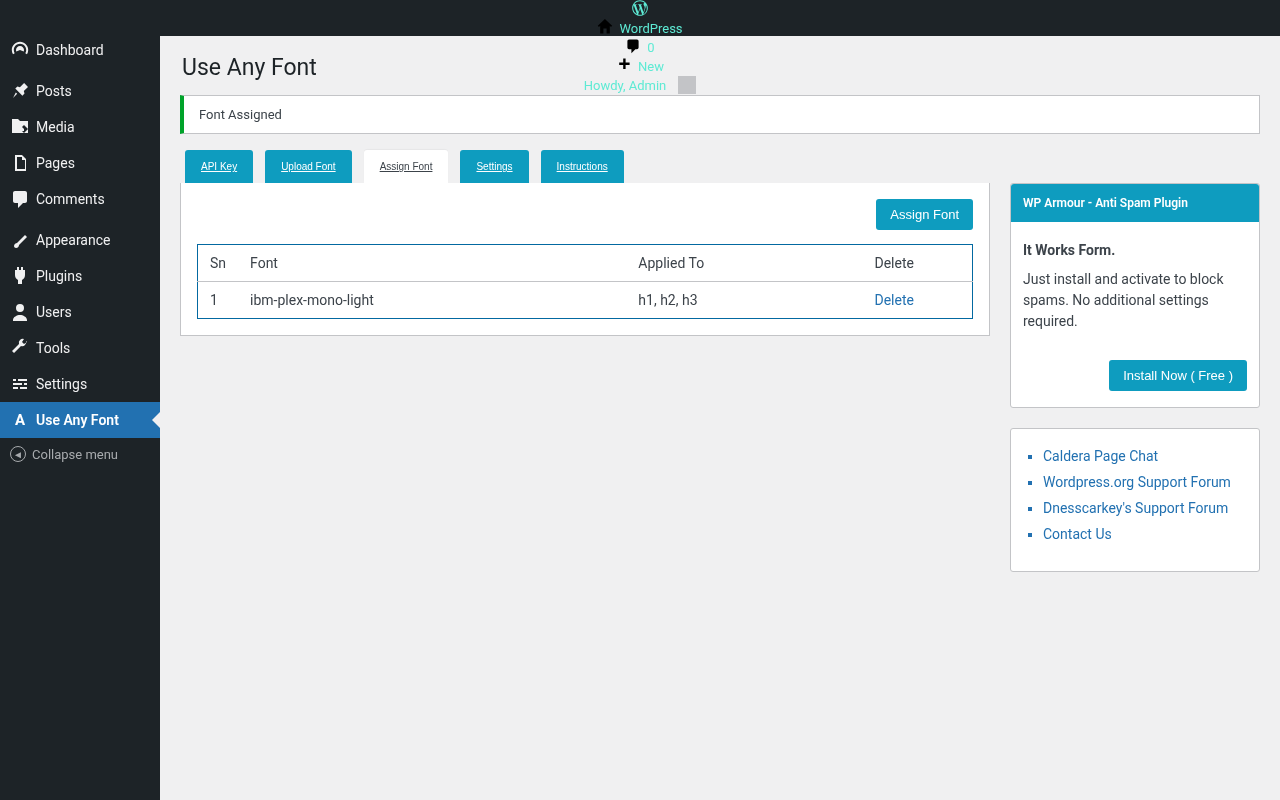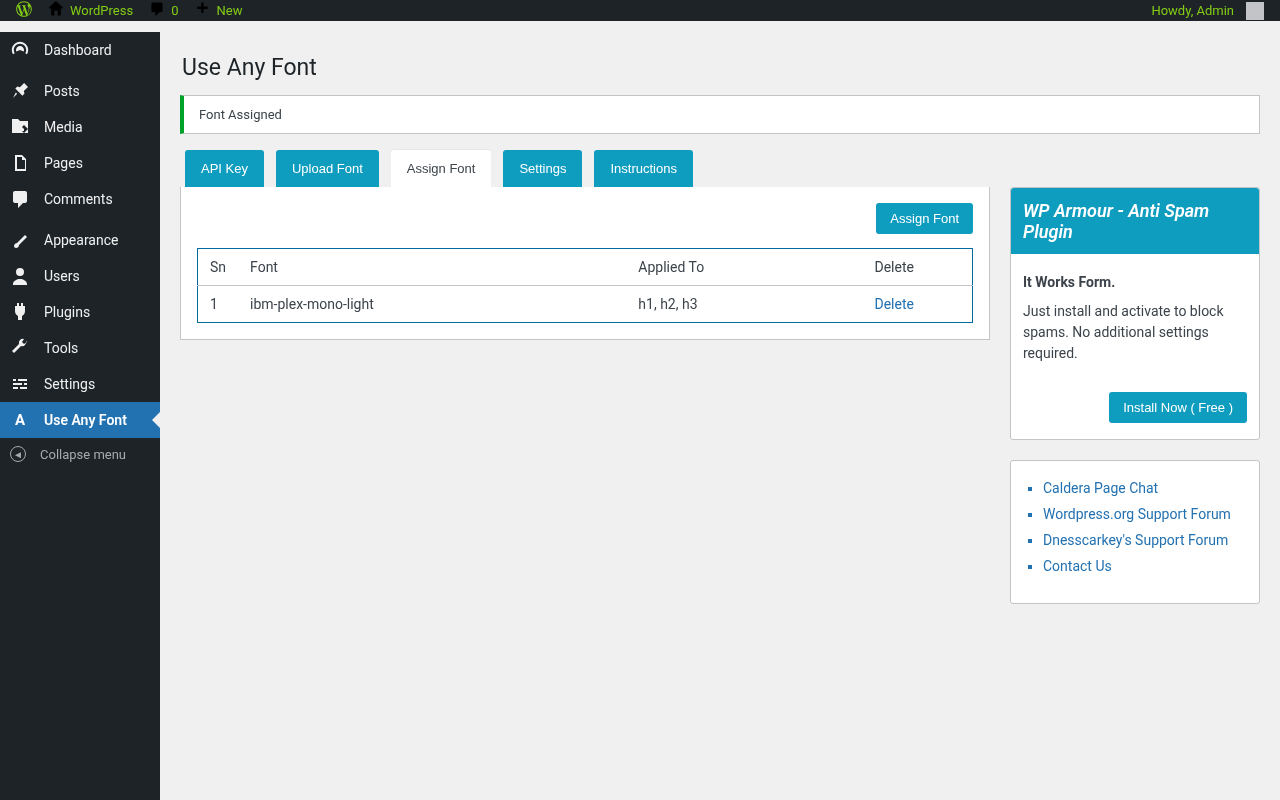--- a/index.html
+++ b/index.html
@@ -8,42 +8,43 @@
     font-family: -apple-system, BlinkMacSystemFont, "Segoe UI", Roboto, sans-serif;
     font-size: 13px;
     color: #3c434a;
     background: #f0f0f1;
     overflow: hidden;
   }
 
   
   .adminbar {
     position: fixed; top: 0; left: 0; right: 0;
-    height: 21px;
+    height: 36px;
     background: #1d2327;
-    color: #84cc16;
+    color: #5eead4;
     display: flex; align-items: center;
     padding: 0 8px;
     z-index: 100;
+    flex-direction: column;
   }
   .adminbar .group { display: flex; align-items: center; gap: 6px; height: 100%; padding: 0 8px; cursor: pointer; }
   .adminbar .spacer { flex: 1; }
   .adminbar svg { width: 16px; height: 16px; }
   .avatar-square { width: 18px; height: 18px; background: #c3c4c7; margin-left: 6px; }
 
   
   .sidebar {
     position: fixed; top: 32px; left: 0; bottom: 0;
     width: 160px;
     background: #1d2327;
     color: #c3c4c7;
     padding-top: 0;
   }
   .side-item {
-    display: flex; align-items: center; gap: 14px;
+    display: flex; align-items: center; gap: 6px;
     padding: 8px 10px;
     font-size: 14px; color: #f0f0f1;
     cursor: pointer;
     position: relative;
   }
   .side-item.dash { font-weight: 400; }
   .side-item .icon { width: 20px; height: 20px; display: flex; align-items: center; justify-content: center; fill: currentColor; }
   .side-sep { height: 5px; }
   .side-item.active {
     background: #2271b1;
@@ -77,24 +78,25 @@
     border-left: 4px solid #00a32a;
     padding: 11px 15px;
     margin-bottom: 16px;
   }
 
   .tabs-row { display: flex; gap: 12px; margin-left: 5px; }
   .tab {
     padding: 11px 16px;
     background: #0e9cbf;
     color: #fff;
-    font-size: 13px;
+    font-size: 10px;
     border-radius: 3px 3px 0 0;
     cursor: pointer;
     border: none;
+    text-decoration: underline;
   }
   .tab.active {
     background: #fff; color: #3c434a;
     box-shadow: 0 -1px 1px rgba(0,0,0,0.04);
   }
 
   .content-row { display: flex; gap: 20px; align-items: flex-start; }
 
   .panel {
     background: #fff;
@@ -134,24 +136,23 @@
   .rightcol { width: 250px; display: flex; flex-direction: column; gap: 20px; }
   .card {
     background: #fff;
     border: 1px solid #c3c4c7;
     border-radius: 3px;
   }
   .card-head {
     background: #0e9cbf;
     color: #fff;
     padding: 12px 12px;
-    font-size: 18px;
+    font-size: 12px;
     font-weight: 600;
     border-radius: 3px 3px 0 0;
-    font-style: italic;
   }
   .card-body { padding: 12px 12px 16px 12px; font-size: 14px; line-height: 1.5; }
   .card-body p { margin-bottom: 10px; }
   .card-body strong { display: block; margin: 6px 0 8px 0; }
   .card-body ul { list-style: square; padding-left: 20px; margin-bottom: 10px; }
   .card-body ul li { margin: 5px 0; }
   .card-body ul.link-list li { color: #2271b1; cursor: pointer; }
   .btn-row { display: flex; justify-content: flex-end; margin-top: 28px; align-items: center; }
 
   
@@ -246,32 +247,32 @@
     <span class="icon">
       <svg viewBox="0 0 20 20" width="20" height="20">
           <path d="M4 16c0-2 2-3 3-3l8-8 2 2-8 8c0 1-1 3-3 3-1 0-2-1-2-2z"></path>
         </svg>
     </span>
     <span>Appearance</span>
   </div>
   <div class="side-item">
     <span class="icon">
       <svg viewBox="0 0 20 20" width="20" height="20">
+          <path d="M13 4V1h-2v3H9V1H7v3H5v5c0 2 1 4 3 5v4h4v-4c2-1 3-3 3-5V4h-2z"></path>
+        </svg>
+    </span>
+    <span>Plugins</span>
+  </div>
+  <div class="side-item">
+    <span class="icon">
+      <svg viewBox="0 0 20 20" width="20" height="20">
           <path d="M10 10a4 4 0 100-8 4 4 0 000 8zm-7 8c0-3 4-5 7-5s7 2 7 5v1H3v-1z"></path>
         </svg>
     </span>
     <span>Users</span>
-  </div>
-  <div class="side-item">
-    <span class="icon">
-      <svg viewBox="0 0 20 20" width="20" height="20">
-          <path d="M13 4V1h-2v3H9V1H7v3H5v5c0 2 1 4 3 5v4h4v-4c2-1 3-3 3-5V4h-2z"></path>
-        </svg>
-    </span>
-    <span>Plugins</span>
   </div>
   <div class="side-item">
     <span class="icon">
       <svg viewBox="0 0 20 20" width="20" height="20">
           <path d="M16 3a4 4 0 01-5 5l-7 7-2-2 7-7a4 4 0 015-5l-2 3 2 2 3-2-1-1z"></path>
         </svg>
     </span>
     <span>Tools</span>
   </div>
   <div class="side-item">

